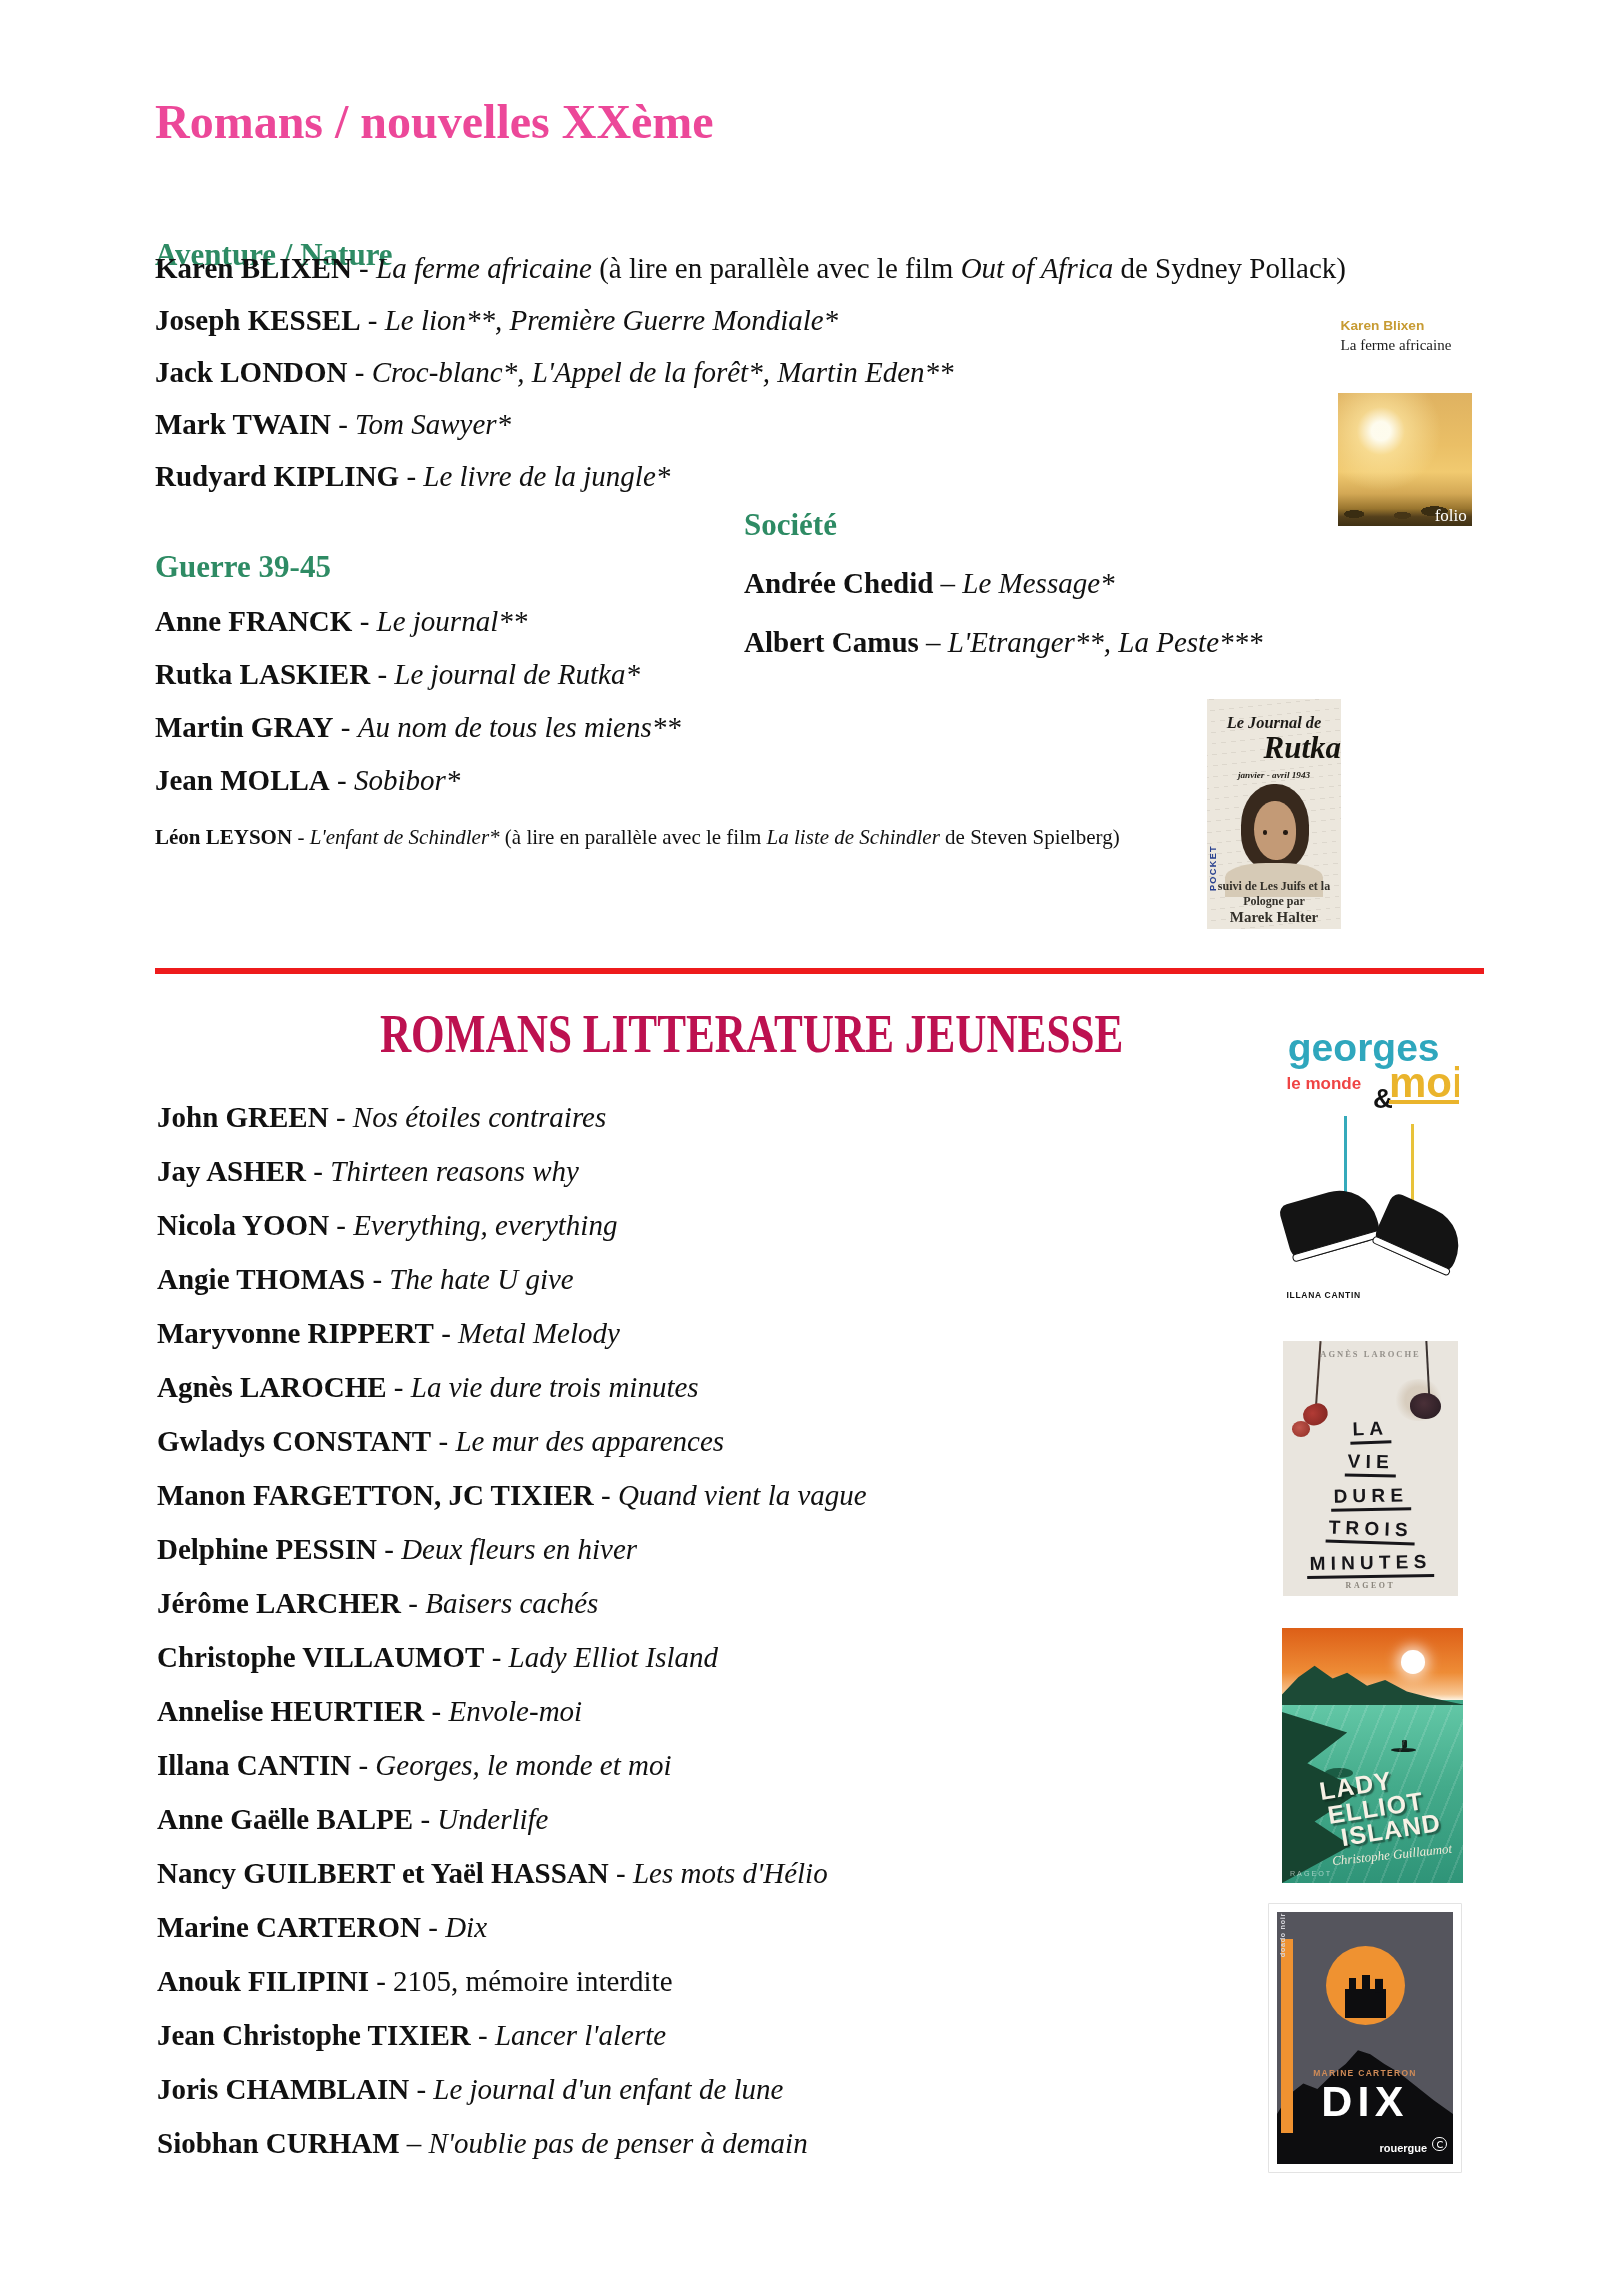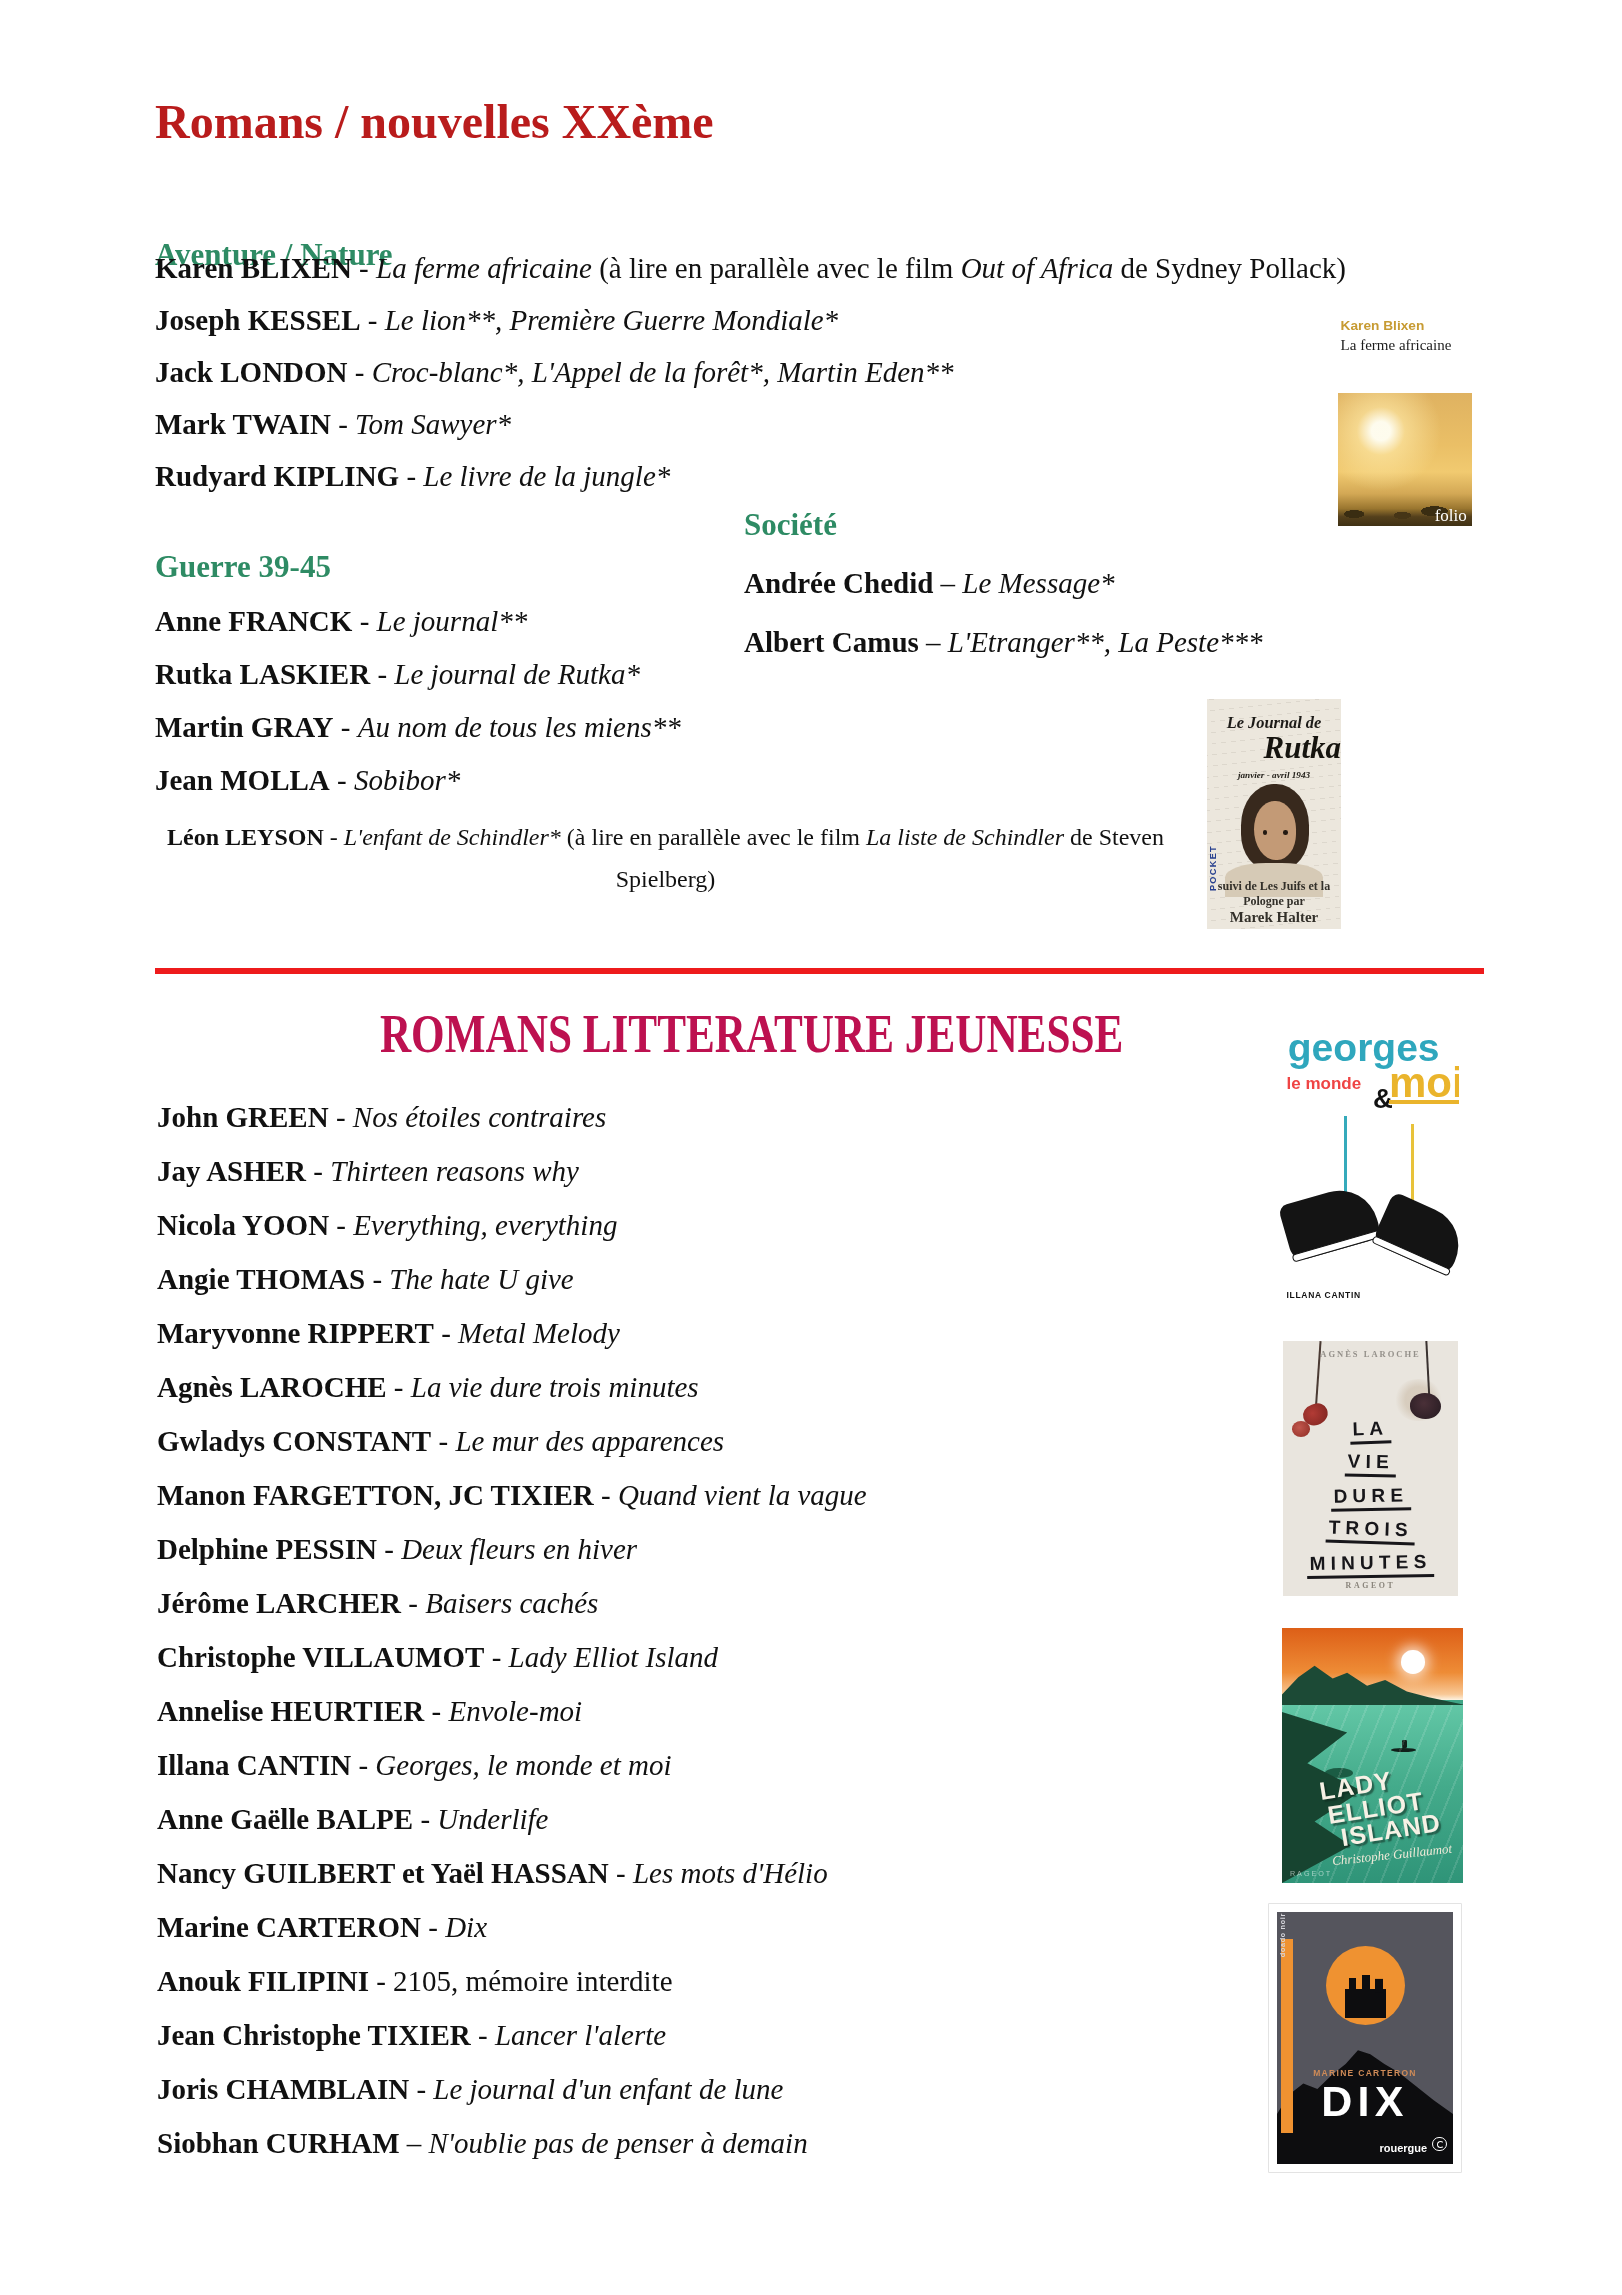--- a/index.html
+++ b/index.html
@@ -1,36 +1,36 @@
 <!DOCTYPE html>
 <html style="font-size:10.5px"><head>
 <meta charset="utf-8">
 <style>
   html,body{margin:0;padding:0;background:#888;}
   .page{position:relative;width:1622px;height:2295px;background:#ffffff;overflow:hidden;
         font-family:"Liberation Serif","DejaVu Serif",serif;color:#111;}
   .abs{position:absolute;}
   
-  .h1{left:155px;top:96px;font-size:48px;font-weight:bold;color:#b91c1c;line-height:1.1;white-space:nowrap;}
+  .h1{left:155px;top:96px;font-size:48px;font-weight:bold;color:#ec4899;line-height:1.1;white-space:nowrap;}
   .h2{font-size:31px;font-weight:bold;color:#2e8b64;line-height:1.1;white-space:nowrap;}
   .h2-adventure{left:155px;top:194px;margin-top:44px;}
   .h2-war{left:155px;top:550px;}
   .h2-society{left:744px;top:508px;}
   
   .booklist{font-size:29px;}
   .book-entry{white-space:nowrap;}
   .book-entry .author{font-weight:bold;}
   .book-entry .ital{font-style:italic;}
   #list-adventure{left:155px;top:242px;}
   #list-adventure .book-entry{line-height:52px;}
   #list-war{left:155px;top:595px;}
   #list-war .book-entry{line-height:53px;}
   #list-society{left:744px;top:554px;}
   #list-society .book-entry{line-height:59px;}
-  #leon-entry{left:155px;top:816px;width:1021px;font-size:24px;line-height:42px;text-align:center;}
+  #leon-entry{left:155px;top:816px;width:1021px;font-size:21px;line-height:42px;}
   #leon-entry .book-entry{white-space:normal;}
   #list-jeunesse{left:157px;top:1090px;}
   #list-jeunesse .book-entry{line-height:54px;}
   .divider{left:155px;top:968px;width:1329px;height:5.9px;background:#ee1b1c;}
   .title2{left:222px;top:1005px;width:994px;text-align:right;font-size:54px;font-weight:bold;
           color:#bd1150;line-height:1.1;white-space:nowrap;}
   .title2 .squeeze{display:inline-block;transform:scaleX(.8);transform-origin:center;}
   
   .cover{position:absolute;overflow:hidden;}
   

